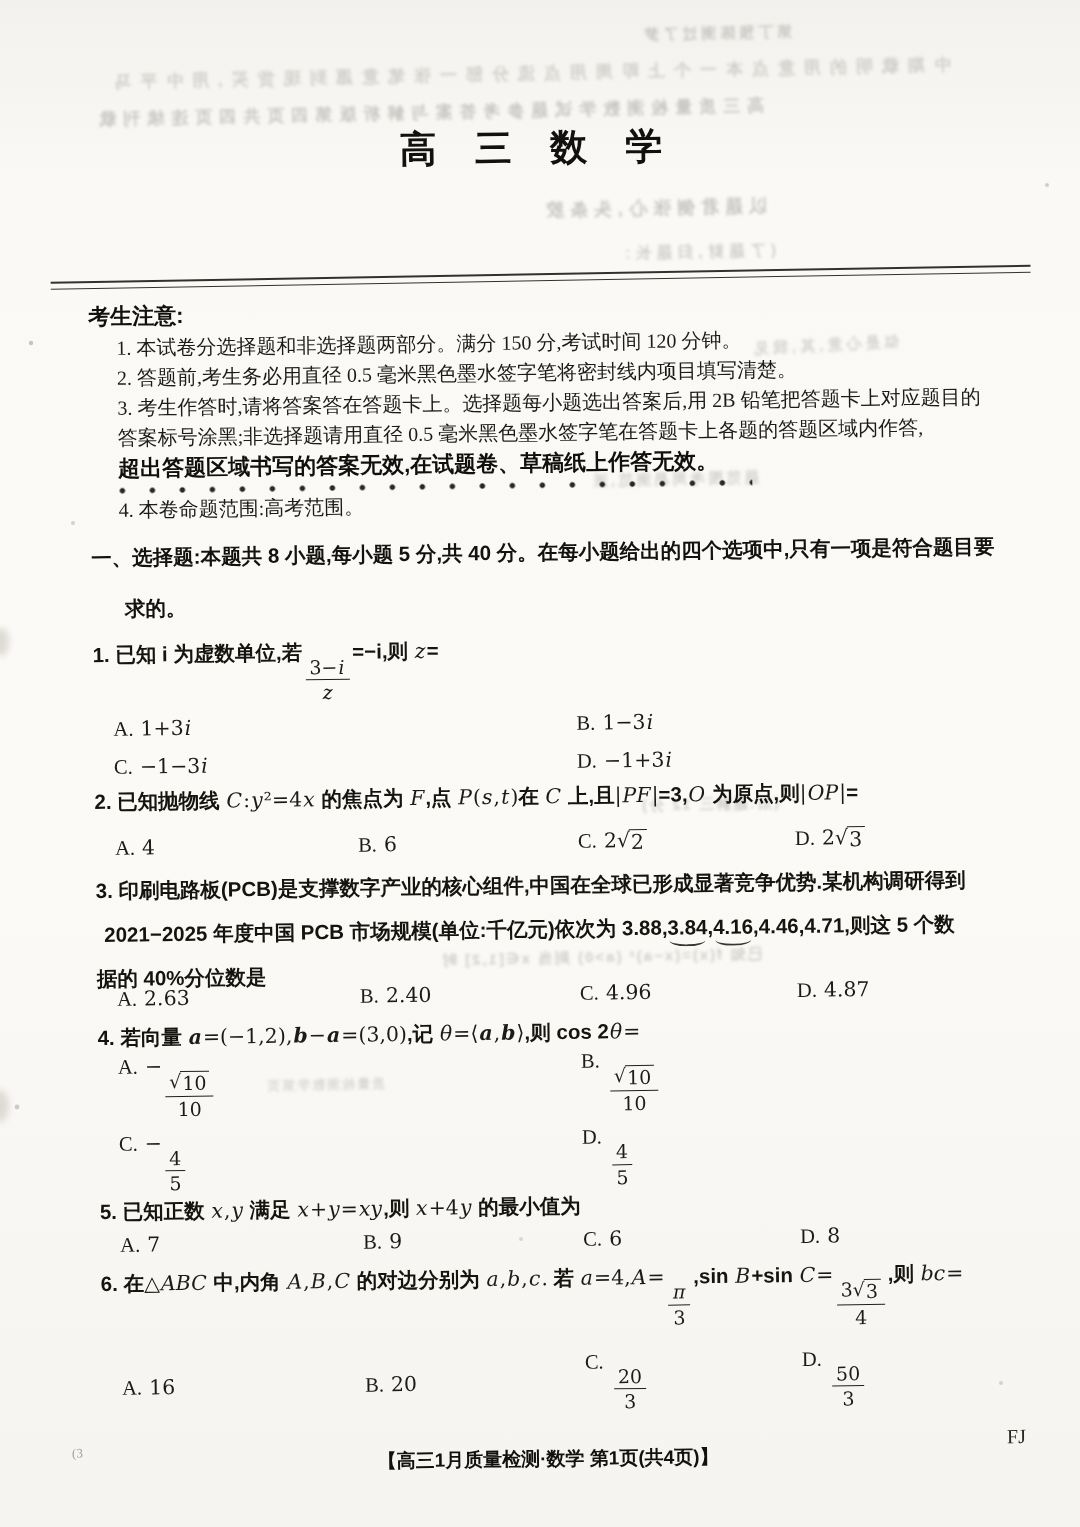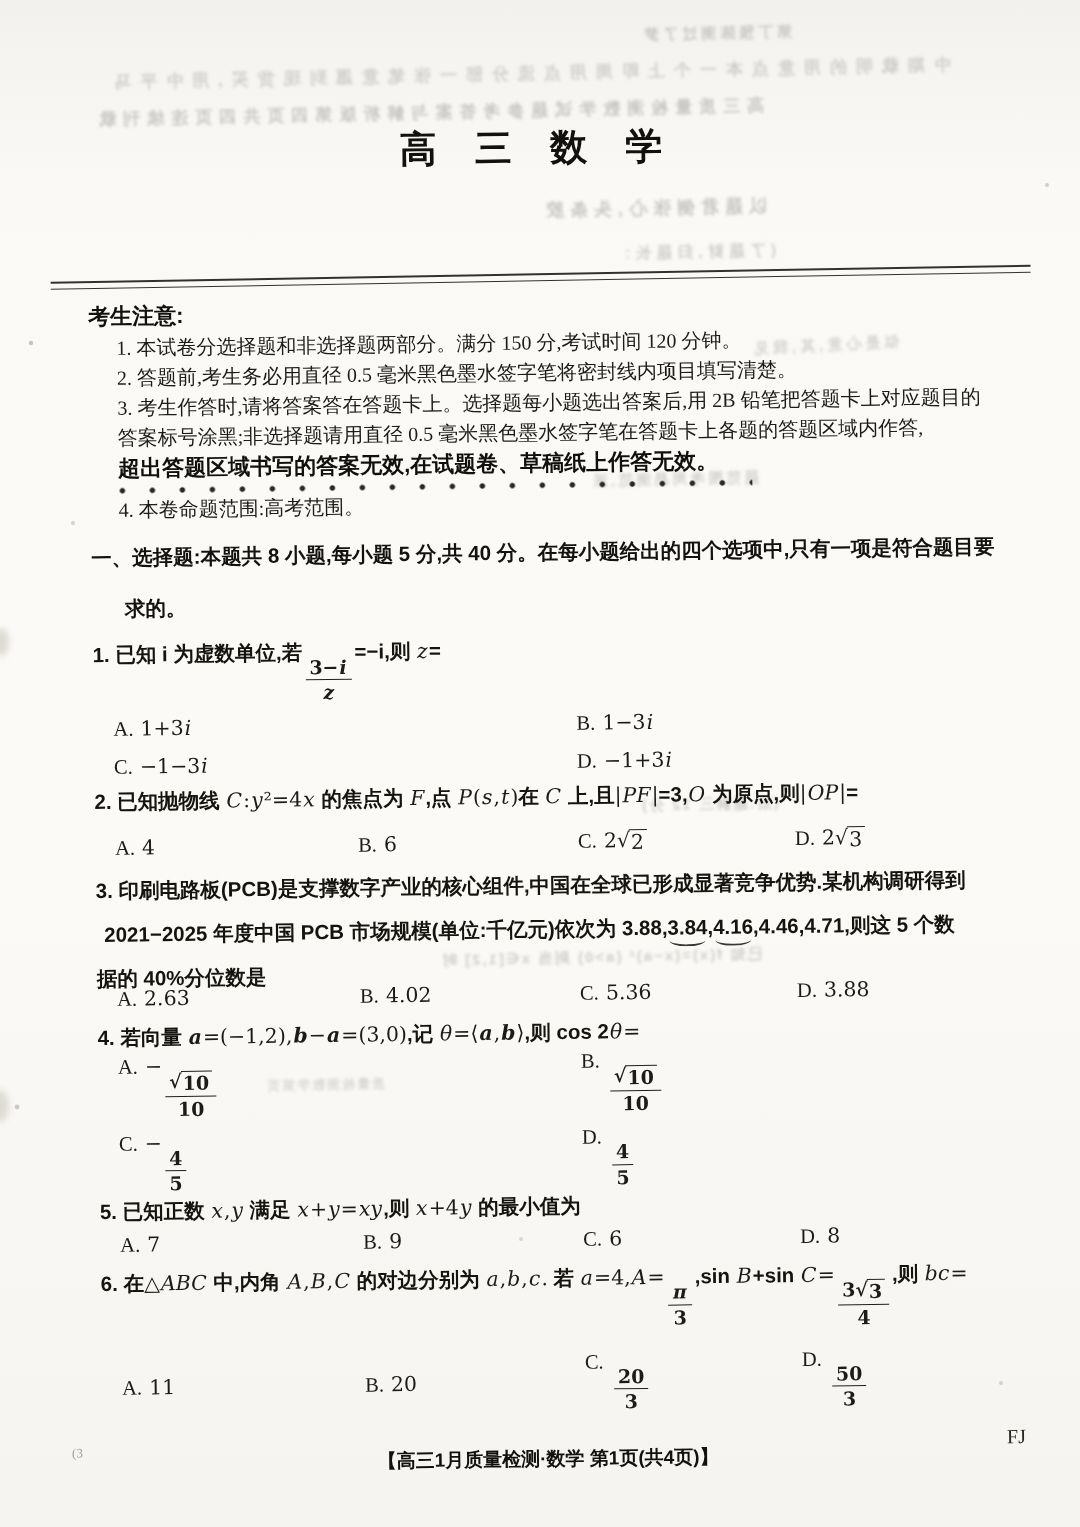--- a/index.html
+++ b/index.html
@@ -46,21 +46,21 @@
   .sline2{padding-left:33px;margin-top:21px;line-height:30px;}
   
   .q{margin-top:0;}
   .stem{font-size:20.5px;}
   .stem .sline{line-height:30px;white-space:nowrap;}
   .stem .tx{font-family:"Liberation Sans","DejaVu Sans",sans-serif;font-weight:600;color:#16140f;}
   .mt,.fnum,.fden,.rad,.rsign{font-family:"DejaVu Serif","Liberation Serif",serif;}
   .mt i,.fnum i,.fden i{font-style:italic;padding:0 1px;}
   .bm{font-family:"DejaVu Serif",serif;font-weight:700;font-style:italic;padding:0 1px;}
   .frac{display:inline-flex;flex-direction:column;align-items:center;
-    font-size:19px;line-height:1.18;vertical-align:-15px;margin:0 3px;font-weight:bold;}
+    font-size:19px;line-height:1.18;vertical-align:-15px;margin:0 3px;}
   .fnum{border-bottom:1.7px solid #221f1b;padding:0 4px 1px;}
   .fden{padding-top:1px;}
   .sqrt{display:inline-flex;align-items:flex-start;}
   .rsign{line-height:1.15;margin-right:-1px;}
   .rad{border-top:1.7px solid #221f1b;padding:0 3px 0 2px;line-height:1.2;}
   .sw{position:relative;}
   .sw::after{content:'';position:absolute;left:2px;right:8px;bottom:-8px;height:10px;
     border-bottom:2.2px solid #3a362f;border-radius:0 0 50% 50%;}
   .opts{display:grid;margin-left:20px;align-items:center;font-size:20.5px;}
   .cols4{grid-template-columns:243px 220px 217px auto;}
@@ -178,23 +178,23 @@
             </div>
           </div>
           <div class="q q3">
             <div class="stem">
               <div class="sline"><span class="tx">3. 印刷电路板(PCB)是支撑数字产业的核心组件,中国在全球已形成显著竞争优势.某机构调研得到</span></div>
               <div class="sline"><span class="tx">2021−2025 年度中国 PCB 市场规模(单位:千亿元)依次为 3.88,</span><span class="tx sw">3.84,</span><span class="tx sw">4.16,</span><span class="tx">4.46,4.71,则这 5 个数</span></div>
               <div class="sline"><span class="tx">据的 40%分位数是</span></div>
             </div>
             <div class="opts cols4">
               <div class="opt"><span class="olab">A.</span><span class="oval"><span class="mt">2.63</span></span></div>
-              <div class="opt"><span class="olab">B.</span><span class="oval"><span class="mt">4.02</span></span></div>
-              <div class="opt"><span class="olab">C.</span><span class="oval"><span class="mt">5.36</span></span></div>
-              <div class="opt"><span class="olab">D.</span><span class="oval"><span class="mt">3.88</span></span></div>
+              <div class="opt"><span class="olab">B.</span><span class="oval"><span class="mt">2.40</span></span></div>
+              <div class="opt"><span class="olab">C.</span><span class="oval"><span class="mt">4.96</span></span></div>
+              <div class="opt"><span class="olab">D.</span><span class="oval"><span class="mt">4.87</span></span></div>
             </div>
           </div>
           <div class="q q4">
             <div class="stem">
               <div class="sline"><span class="tx">4. 若向量 </span><span class="bm">a</span><span class="mt">=(−1,2),</span><span class="bm">b</span><span class="mt">−</span><span class="bm">a</span><span class="mt">=(3,0)</span><span class="tx">,记 </span><span class="mt"><i>θ</i></span><span class="mt">=⟨</span><span class="bm">a</span><span class="mt">,</span><span class="bm">b</span><span class="mt">⟩</span><span class="tx">,则 cos 2</span><span class="mt"><i>θ</i></span><span class="mt">=</span></div>
             </div>
             <div class="opts cols2">
               <div class="opt"><span class="olab">A.</span><span class="oval"><span class="mt">−</span><span class="frac">
                     <span class="fnum"><span class="sqrt">
                         <span class="rsign">√</span>
@@ -237,21 +237,21 @@
                   <span class="fden"><span class="mt">3</span></span>
                 </span><span class="tx">,sin </span><span class="mt"><i>B</i></span><span class="tx">+sin </span><span class="mt"><i>C</i></span><span class="mt">=</span><span class="frac">
                   <span class="fnum"><span class="mt">3</span><span class="sqrt">
                       <span class="rsign">√</span>
                       <span class="rad">3</span>
                     </span></span>
                   <span class="fden"><span class="mt">4</span></span>
                 </span><span class="tx">,则 </span><span class="mt"><i>bc</i></span><span class="mt">=</span></div>
             </div>
             <div class="opts cols4">
-              <div class="opt"><span class="olab">A.</span><span class="oval"><span class="mt">11</span></span></div>
+              <div class="opt"><span class="olab">A.</span><span class="oval"><span class="mt">16</span></span></div>
               <div class="opt"><span class="olab">B.</span><span class="oval"><span class="mt">20</span></span></div>
               <div class="opt"><span class="olab">C.</span><span class="oval"><span class="frac">
                     <span class="fnum"><span class="mt">20</span></span>
                     <span class="fden"><span class="mt">3</span></span>
                   </span></span></div>
               <div class="opt"><span class="olab">D.</span><span class="oval"><span class="frac">
                     <span class="fnum"><span class="mt">50</span></span>
                     <span class="fden"><span class="mt">3</span></span>
                   </span></span></div>
             </div>

